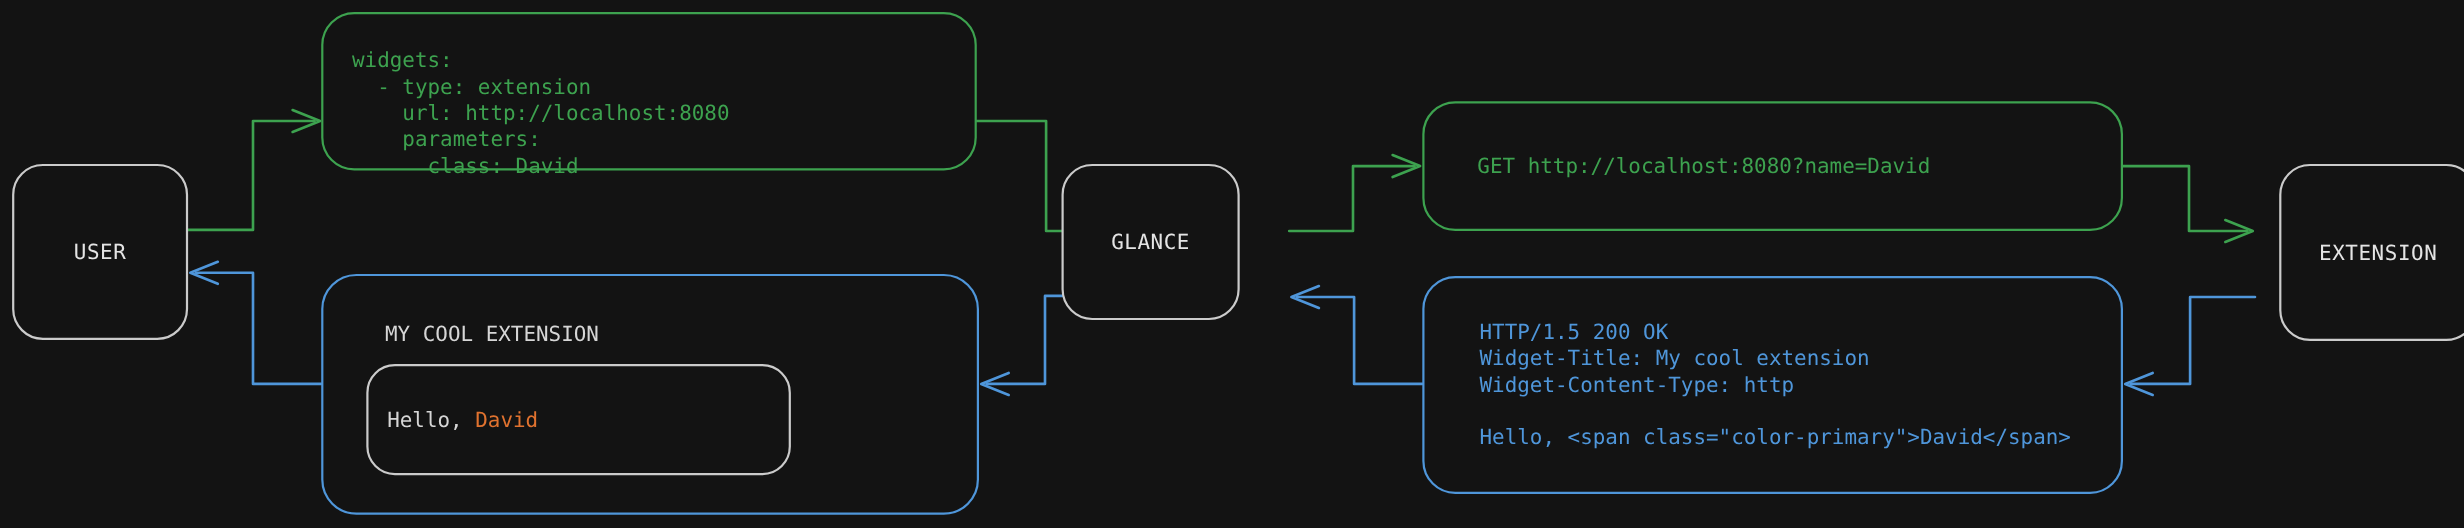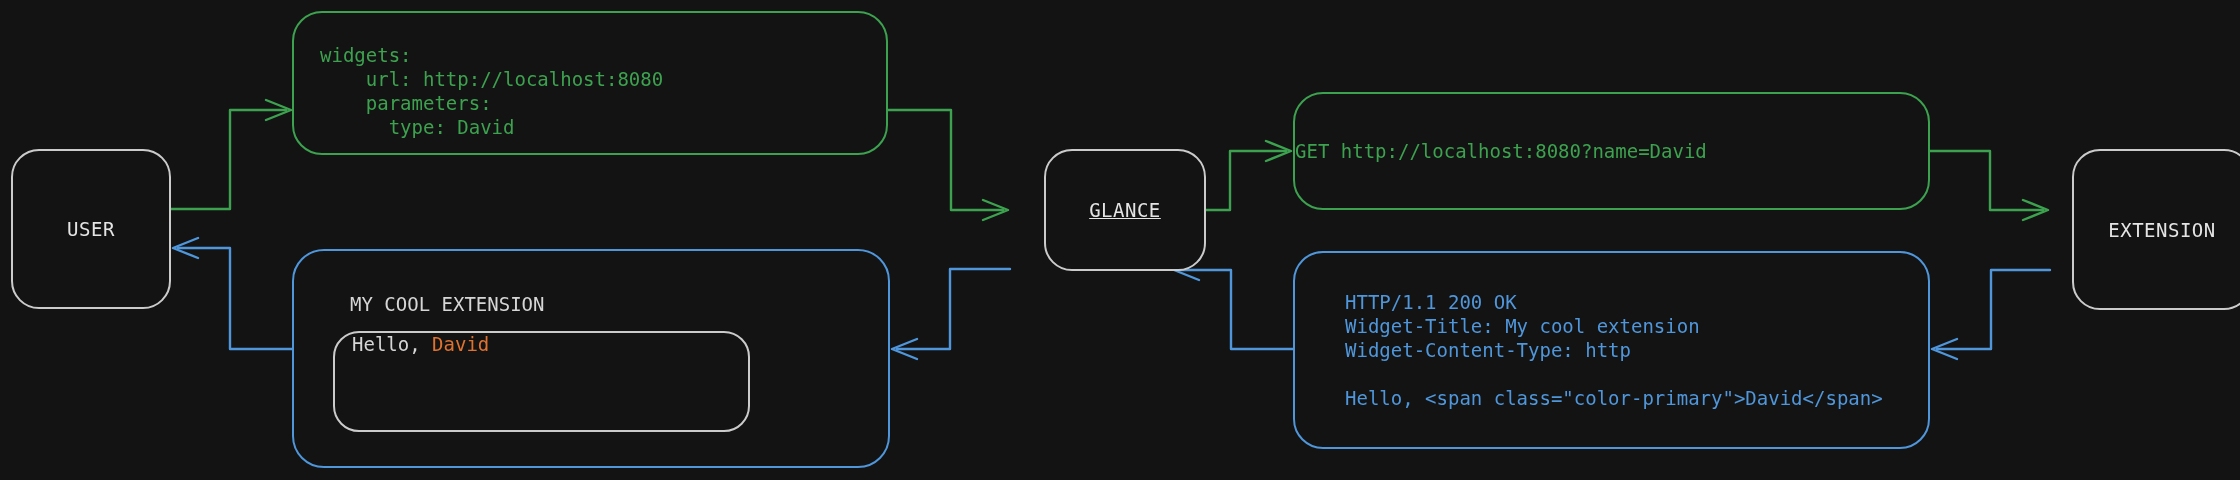--- a/index.html
+++ b/index.html
@@ -24,31 +24,31 @@
   .node{
     border:2px solid var(--c-node);border-radius:28px;
     display:flex;align-items:center;justify-content:center;
     color:var(--c-text);font-size:19px;letter-spacing:0.5px;
   }
   .codebox{border:2px solid;border-radius:30px;}
   .codebox.green{border-color:var(--c-request);color:var(--c-request);}
   .codebox.blue{border-color:var(--c-response);color:var(--c-response);}
   .code-line{white-space:pre;font-size:19px;line-height:24px;min-height:24px;}
   #config-box{left:292px;top:11px;width:596px;height:144px;padding:30px 18px 0 26px;}
-  #get-box{left:1293px;top:92px;width:637px;height:118px;display:flex;align-items:center;}
+  #get-box{left:1293px;top:92px;width:637px;height:118px;display:flex;align-items:center;padding-left:48px;}
   #response-box{left:1293px;top:251px;width:637px;height:198px;padding:37px 14px 0 50px;}
   #user-node{left:11px;top:149px;width:160px;height:160px;}
-  #glance-node{left:1044px;top:149px;width:162px;height:122px;text-decoration:underline;}
+  #glance-node{left:965px;top:149px;width:162px;height:142px;}
   #extension-node{left:2050px;top:149px;width:180px;height:161px;margin-left:22px;}
   #rendered-box{left:292px;top:249px;width:598px;height:219px;border:2px solid var(--c-response);border-radius:32px;}
   .widget-title{position:absolute;left:56px;top:41px;color:var(--c-muted);font-size:19px;line-height:24px;white-space:pre;}
   .widget-frame{
-    position:absolute;left:39px;top:80px;width:417px;height:101px;box-sizing:border-box;
+    position:absolute;left:39px;top:80px;width:386px;height:101px;box-sizing:border-box;
     border:2px solid var(--c-node);border-radius:26px;
-    display:flex;align-items:flex-start;padding-left:17px;
+    display:flex;align-items:center;padding-left:17px;
   }
   .greeting{color:var(--c-muted);font-size:19px;white-space:pre;}
   .greeting .name{color:var(--c-accent);}
 </style>
 </head>
 <body>
 
 <div class="stage">
 
   <svg class="wires" viewBox="0 0 2240 480" xmlns="http://www.w3.org/2000/svg">
@@ -93,31 +93,32 @@
   </div>
   <div class="box node" id="glance-node">
     <span>GLANCE</span>
   </div>
   <div class="box node" id="extension-node">
     <span>EXTENSION</span>
   </div>
 
   <div class="box codebox green" id="config-box">
     <div class="code-line">widgets:</div>
+    <div class="code-line">  - type: extension</div>
     <div class="code-line">    url: http://localhost:8080</div>
     <div class="code-line">    parameters:</div>
-    <div class="code-line">      type: David</div>
+    <div class="code-line">      class: David</div>
   </div>
 
   <div class="box codebox green" id="get-box">
     <div class="code-line">GET http://localhost:8080?name=David</div>
   </div>
 
   <div class="box codebox blue" id="response-box">
-    <div class="code-line">HTTP/1.1 200 OK</div>
+    <div class="code-line">HTTP/1.5 200 OK</div>
     <div class="code-line">Widget-Title: My cool extension</div>
     <div class="code-line">Widget-Content-Type: http</div>
     <div class="code-line"></div>
     <div class="code-line">Hello, &lt;span class="color-primary"&gt;David&lt;/span&gt;</div>
   </div>
 
   <div class="box" id="rendered-box">
     <div class="widget-title">MY COOL EXTENSION</div>
     <div class="widget-frame">
       <div class="greeting"><span>Hello, </span><span class="name">David</span></div>

